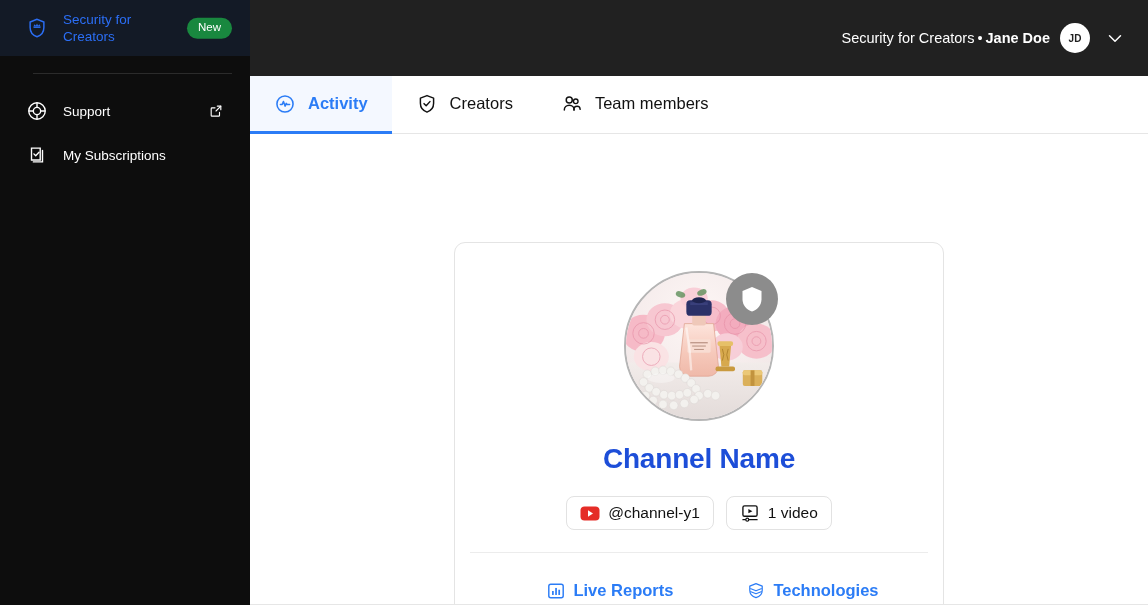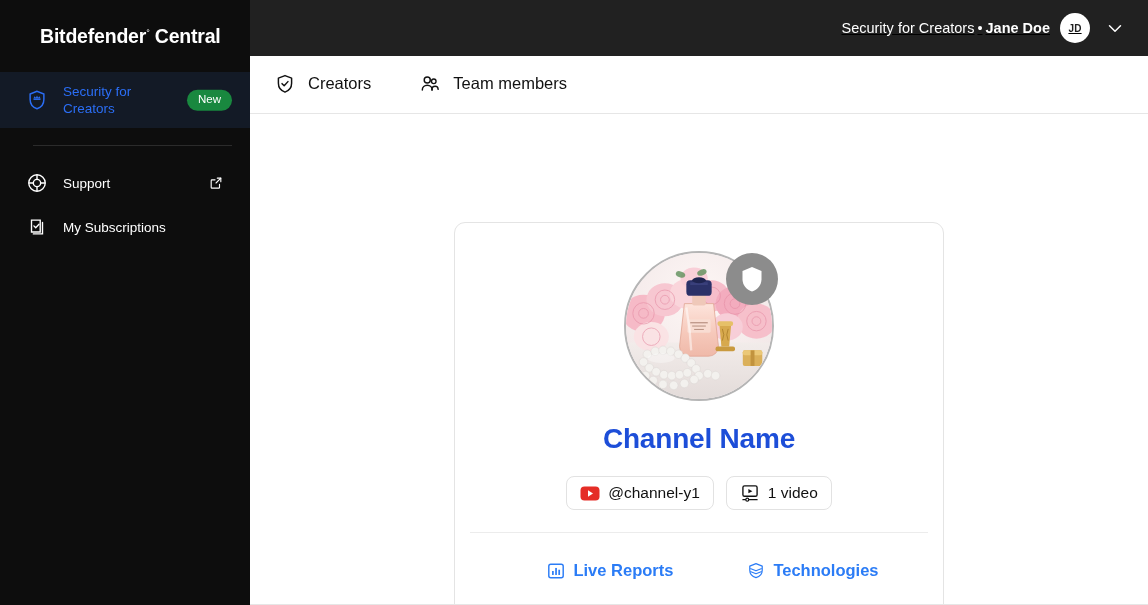--- a/index.html
+++ b/index.html
@@ -36,22 +36,22 @@
     position: absolute; right: 18px; top: 50%; transform: translateY(-50%);
     background: #19883f; color: #ffffff; font-size: 11.5px; font-weight: normal;
     border-radius: 11px; padding: 4px 11px 5px; line-height: 1;
   }
   .nav-sep { height: 1px; background: #2b2b2b; margin: 17px 18px 15px 33px; }
   .ext-icon { position: absolute; right: 27px; top: 50%; transform: translateY(-50%); width: 14px; height: 14px; }
 
   
   .main { flex: 1 1 auto; display: flex; flex-direction: column; min-width: 0; }
   .topbar {
-    height: 56px; background: #212121; display: flex; align-items: center;
-    justify-content: flex-end; padding-right: 22px; gap: 0; text-decoration: underline;
+    height: 76px; background: #212121; display: flex; align-items: center;
+    justify-content: flex-end; padding-right: 22px; gap: 0;
   }
   .account {
     display: flex; align-items: center; gap: 10px; cursor: pointer;
   }
   .account-text { color: #ffffff; font-size: 14.5px; white-space: nowrap; }
   .account-text .dot { margin: 0 3px; }
   .account-name { font-weight: bold; }
   .avatar-initials {
     width: 30px; height: 30px; border-radius: 50%; background: #ffffff;
     color: #212121; font-size: 10px; font-weight: bold;
@@ -111,23 +111,20 @@
   }
   .link-icon { width: 18px; height: 18px; display: flex; align-items: center; justify-content: center; }
   .bottom-rule { position: absolute; left: 0; right: 0; bottom: 0; height: 1px; background: #e6e6e6; }
 </style>
 </head>
 <body>
 
 <div class="app">
 
   <aside class="sidebar">
-    <div class="brand">
-      <div class="brand-text"><span>Bitdefender</span><span class="reg">°</span> <span>Central</span></div>
-    </div>
 
     <div class="nav-item active">
       <span class="nav-icon">
         <svg width="22" height="22" viewBox="0 0 24 24" fill="none">
           <path d="M12 2.5 4.5 5.4v6.1c0 4.6 3.1 8.6 7.5 10 4.4-1.4 7.5-5.4 7.5-10V5.4L12 2.5Z" stroke="#2b6ef5" stroke-width="1.6" fill="none"></path>
           <path d="M8.2 10.3h7.6v1.6H8.2z" fill="#2b6ef5"></path>
           <path d="M8.2 10.1 9.4 7.9l1.4 1.6L12 7.2l1.2 2.3 1.4-1.6 1.2 2.2z" fill="#2b6ef5"></path>
         </svg>
       </span>
       <span class="nav-label two-line">Security for Creators</span>
@@ -174,20 +171,29 @@
         <div class="avatar-initials">JD</div>
         <span class="chev">
           <svg width="22" height="22" viewBox="0 0 24 24" fill="none">
             <path d="m6 9.5 6 6 6-6" stroke="#ffffff" stroke-width="1.6" stroke-linecap="round" stroke-linejoin="round"></path>
           </svg>
         </span>
       </div>
     </header>
 
     <nav class="tabs">
+      <div class="tab active">
+        <span class="tab-icon">
+          <svg width="22" height="22" viewBox="0 0 24 24" fill="none">
+            <circle cx="12" cy="12" r="8.8" stroke="#2b7cf6" stroke-width="1.7"></circle>
+            <path d="M7 12.6h1.9l1.4-3.3 1.8 5 1.3-3 0.9 1.3H17" stroke="#2b7cf6" stroke-width="1.7" stroke-linecap="round" stroke-linejoin="round"></path>
+          </svg>
+        </span>
+        <span class="tab-label">Activity</span>
+      </div>
       <div class="tab">
         <span class="tab-icon">
           <svg width="22" height="22" viewBox="0 0 24 24" fill="none">
             <path d="M12 2.8 4.8 5.6v5.7c0 4.4 3 8.2 7.2 9.6 4.2-1.4 7.2-5.2 7.2-9.6V5.6L12 2.8Z" stroke="#111111" stroke-width="1.6" stroke-linejoin="round"></path>
             <path d="m8.8 11.6 2.3 2.4 4.1-4.6" stroke="#111111" stroke-width="1.6" stroke-linecap="round" stroke-linejoin="round"></path>
           </svg>
         </span>
         <span class="tab-label">Creators</span>
       </div>
       <div class="tab">

